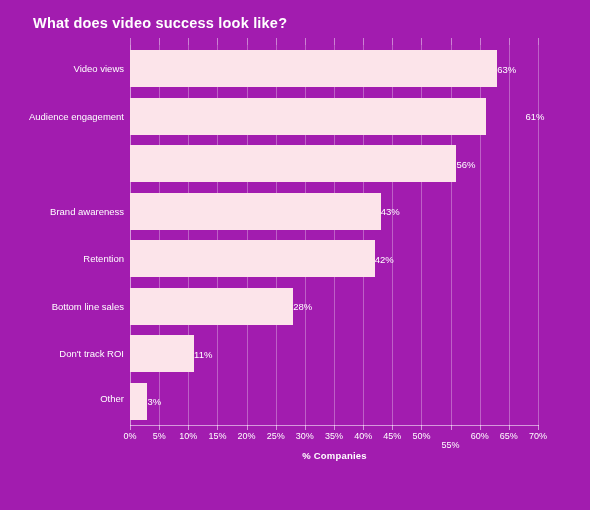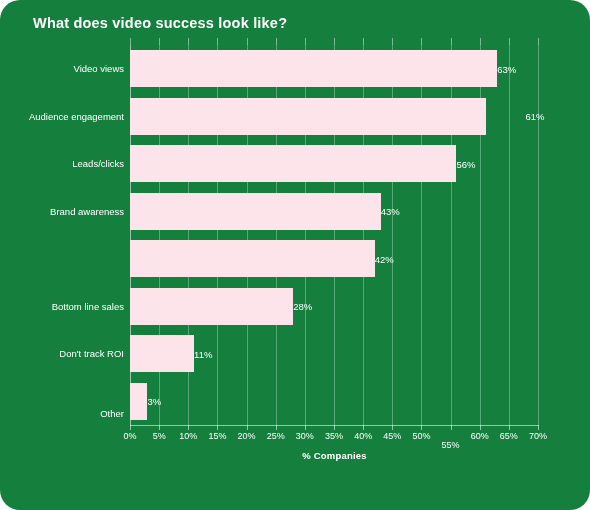--- a/index.html
+++ b/index.html
@@ -10,23 +10,22 @@
     width: 590px;
     height: 510px;
     overflow: hidden;
     font-family: "Liberation Sans", sans-serif;
     background: #ffffff;
   }
   #chart-root {
     position: relative;
     width: 590px;
     height: 510px;
-    background: #15803d;
+    background: #a21caf;
     box-sizing: border-box;
-    border-radius: 20px;
   }
   #chart-title {
     position: absolute;
     left: 33px;
     top: 15px;
     font-size: 14.5px;
     font-weight: bold;
     color: #ffffff;
     letter-spacing: 0.2px;
     white-space: nowrap;
@@ -154,25 +153,25 @@
 </head>
 <body>
 
 <div id="chart-root">
 
   <div id="chart-title">What does video success look like?</div>
 
   <div id="cat-labels">
       <div class="cat-label-item" style="top: 0px; height: 47.5px;">Video views</div>
       <div class="cat-label-item" style="top: 47.5px; height: 47.5px;">Audience engagement</div>
-      <div class="cat-label-item" style="top: 95px; height: 47.5px;">Leads/clicks</div>
       <div class="cat-label-item" style="top: 142.5px; height: 47.5px;">Brand awareness</div>
+      <div class="cat-label-item" style="top: 190px; height: 47.5px;">Retention</div>
       <div class="cat-label-item" style="top: 237.5px; height: 47.5px; margin-left: 26px;">Bottom line sales</div>
       <div class="cat-label-item" style="top: 285px; height: 47.5px;">Don't track ROI</div>
-      <div class="cat-label-item" style="top: 345px; height: 47.5px;">Other</div>
+      <div class="cat-label-item" style="top: 330px; height: 47.5px;">Other</div>
     </div>
 
   <div id="plot-area">
     <div id="gridlines">
         <div class="gridline axis0" style="left: 0px;"></div>
         <div class="tick-top" style="left: 0px;"></div>
         <div class="gridline" style="left: 29.1429px;"></div>
         <div class="tick-top" style="left: 29.1429px;"></div>
         <div class="gridline" style="left: 58.2857px;"></div>
         <div class="tick-top" style="left: 58.2857px;"></div>

